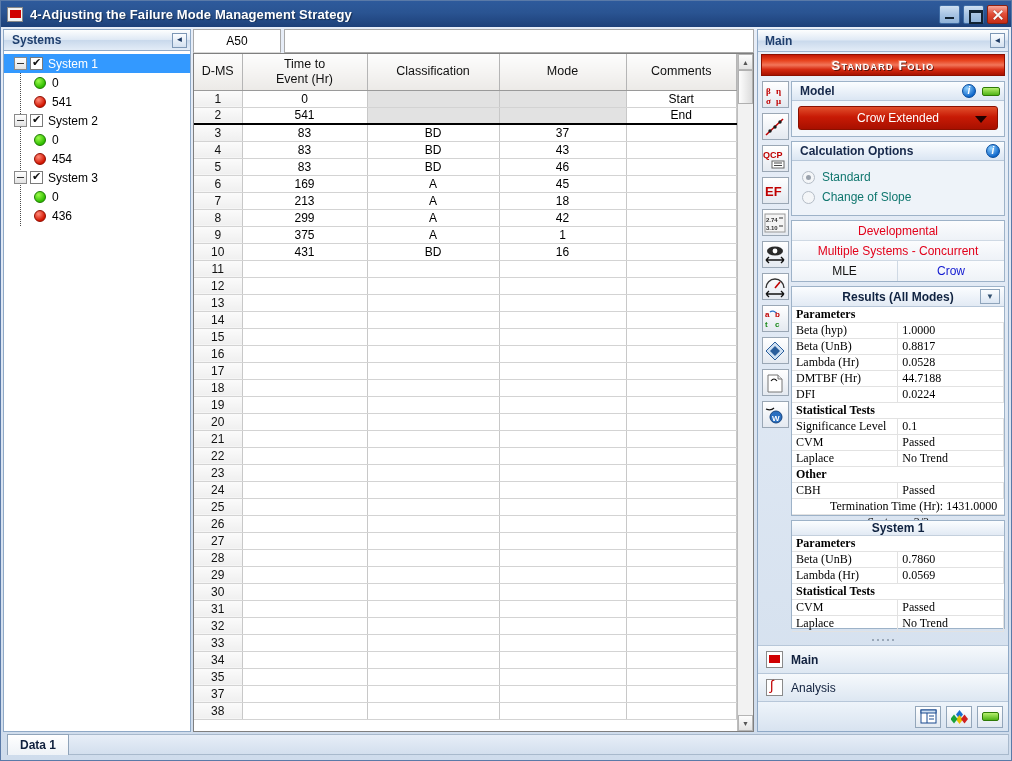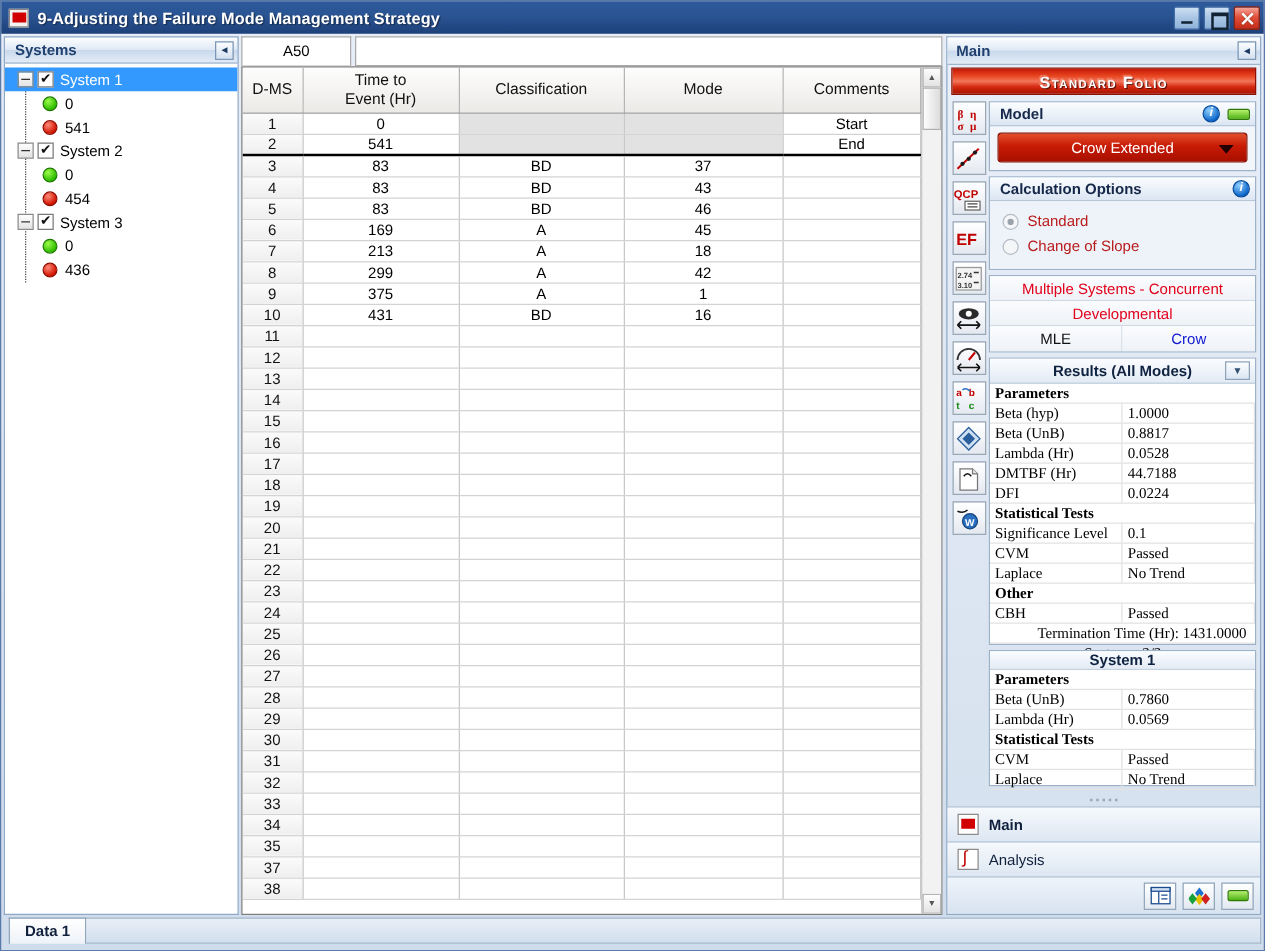--- a/index.html
+++ b/index.html
@@ -245,21 +245,21 @@
     border: 1px solid #8a1000; border-radius: 3px;
     display: flex; align-items: center; justify-content: center; position: relative;
     color:#fff; font-size: 12px;
   }
   .model-btn .caret {
     position: absolute; right: 10px; top: 9px;
     width: 0; height: 0; border-left: 6px solid transparent;
     border-right: 6px solid transparent; border-top: 7px solid #200;
   }
   .calc-body { padding: 6px 8px 8px 10px; background:#eef3f9; }
-  .radio-row { display: flex; align-items: center; height: 20px; color:#b91c1c; font-size: 12px; }
+  .radio-row { display: flex; align-items: center; height: 20px; color:#0f766e; font-size: 12px; }
   .radio {
     width: 13px; height: 13px; border-radius: 50%; flex:0 0 13px;
     border: 1px solid #b4bcc6; background: #f4f6f8; margin-right: 7px; position: relative;
   }
   .radio.on::after {
     content:""; position:absolute; left:3px; top:3px; width:5px; height:5px;
     border-radius:50%; background:#9aa2ac;
   }
   .stack { border: 1px solid #9db2c8; background:#fff; }
   .stack-row {
@@ -352,21 +352,21 @@
   }
   svg { display:block; }
 </style>
 </head>
 <body>
 
 <div id="app">
 
   <div class="titlebar">
     <div class="title-icon"></div>
-    <div class="title-text">9-Adjusting the Failure Mode Management Strategy</div>
+    <div class="title-text">4-Adjusting the Failure Mode Management Strategy</div>
     <div class="winbtns">
       <div class="winbtn min">
           <span class="g"></span>
         </div>
       <div class="winbtn max">
           <span class="g"></span>
         </div>
       <div class="winbtn close">
           <span class="g"></span>
         </div>
@@ -845,22 +845,22 @@
                 <span>Standard</span>
               </div>
               <div class="radio-row">
                 <span class="radio"></span>
                 <span>Change of Slope</span>
               </div>
             </div>
           </div>
 
           <div class="stack">
+            <div class="stack-row red">Developmental</div>
             <div class="stack-row red">Multiple Systems - Concurrent</div>
-            <div class="stack-row red">Developmental</div>
             <div class="split-row">
               <div class="split-cell l">MLE</div>
               <div class="split-cell r">Crow</div>
             </div>
           </div>
 
           <div class="results-box">
             <div class="results-head">
               <span>Results (All Modes)</span>
               <span class="chev">▼</span>

